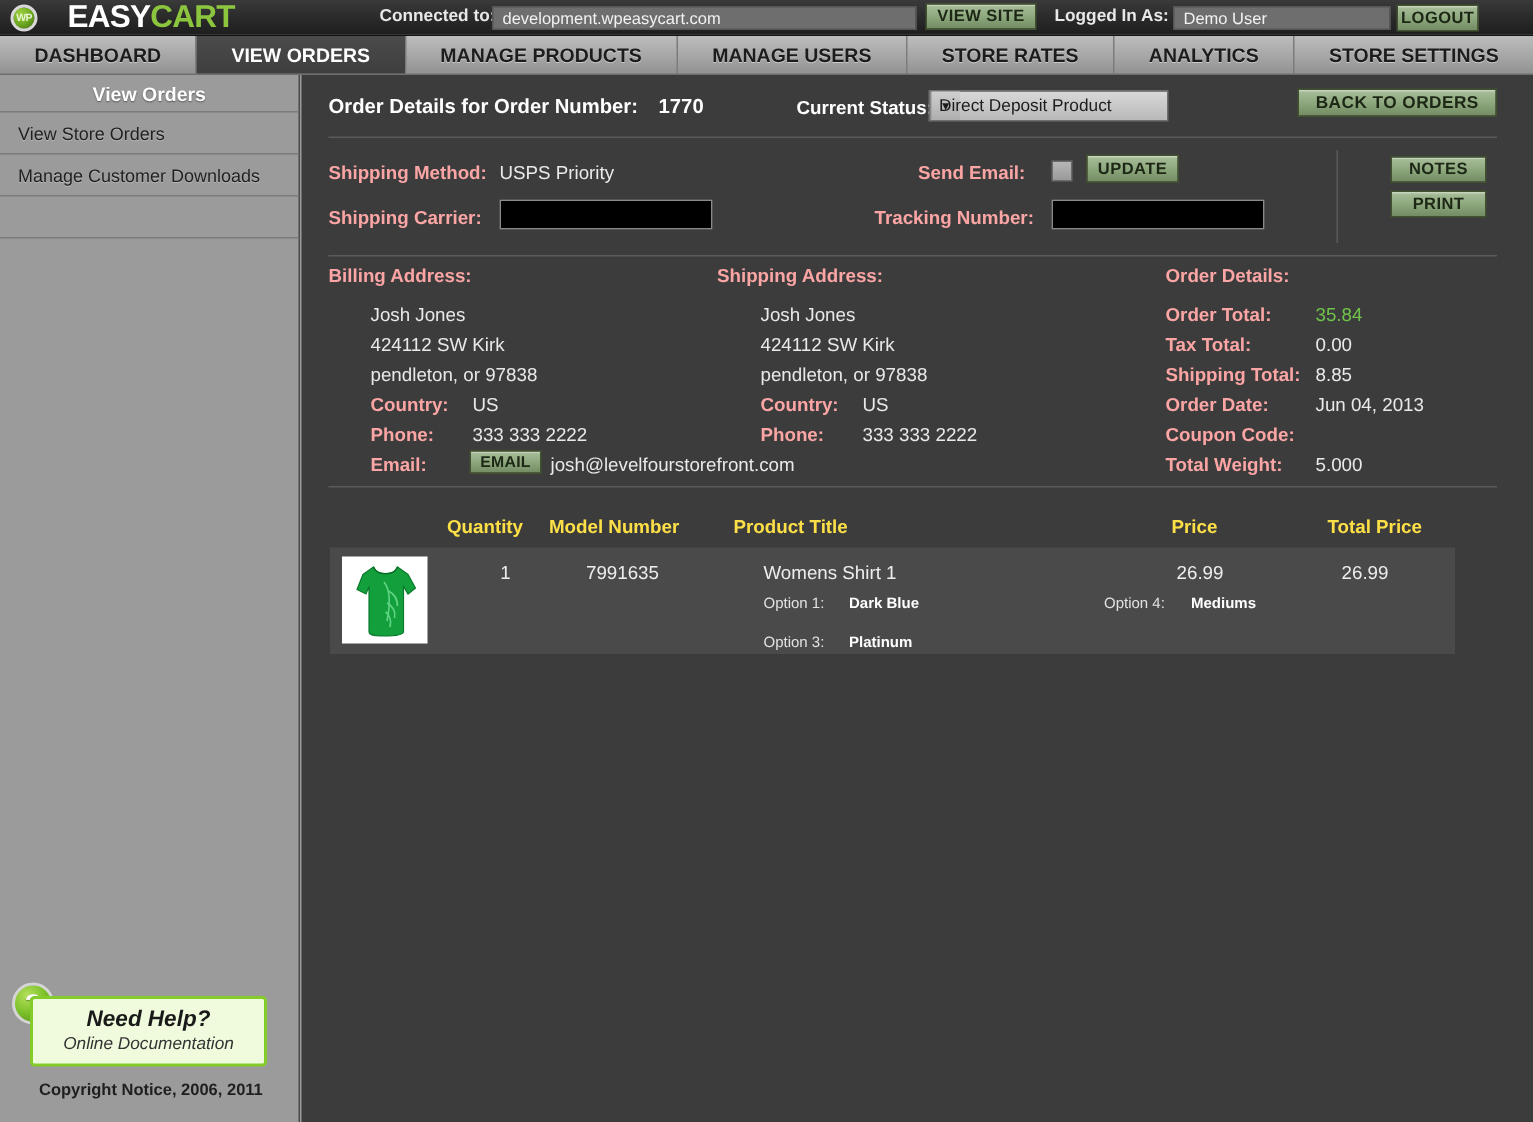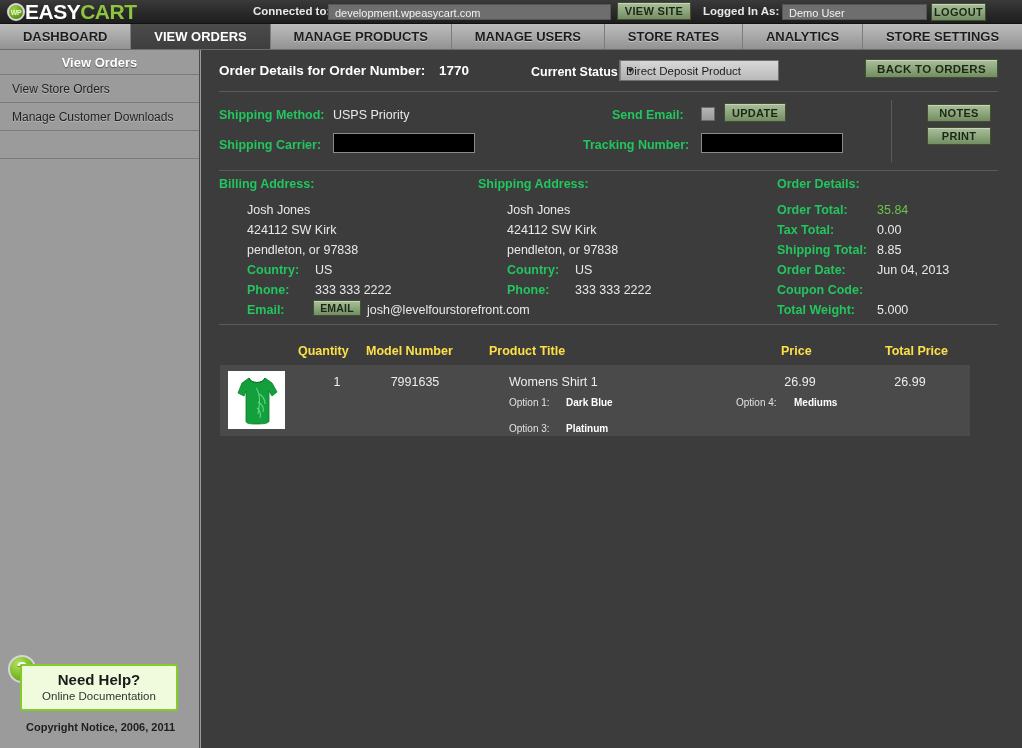--- a/index.html
+++ b/index.html
@@ -13,21 +13,21 @@
   #app { position: relative; width: 1022px; height: 748px; }
 
   
   .topbar {
     position: absolute; left: 0; top: 0; width: 1022px; height: 24px;
     background: linear-gradient(to bottom, #3a3a3a 0%, #2c2c2c 45%, #1e1e1e 100%);
     border-bottom: 1px solid #111;
   }
   .logo-wrap {
     position: absolute; left: 7px; top: 0px; height: 24px;
-    display: flex; align-items: center; gap: 0;
+    display: flex; align-items: center; gap: 20px;
   }
   .logo-badge {
     width: 18px; height: 18px; border-radius: 50%;
     background: radial-gradient(circle at 35% 30%, #9fd13f 0%, #6ba520 55%, #3f6a10 100%);
     border: 2px solid #d8d8d8;
     display: flex; align-items: center; justify-content: center;
     font-size: 7px; font-weight: bold; color: #e9f5d0; letter-spacing: -0.5px;
   }
   .logo-text { font-size: 21px; font-weight: bold; letter-spacing: -0.5px; line-height: 22px; }
   .logo-easy { color: #ffffff; }
@@ -100,20 +100,21 @@
     border-bottom: 1px solid #7b7b7b; cursor: pointer;
     text-shadow: 0 1px 0 rgba(255,255,255,.3);
   }
   .side-filler { border-bottom: 1px solid #7b7b7b; height: 28px; }
 
   .help-box {
     position: absolute; left: 20px; top: 664px; width: 158px; height: 47px;
     background: #f0fbdd; border: 2px solid #83cc2a; border-radius: 3px;
     display: flex; flex-direction: column; align-items: center; justify-content: center;
     cursor: pointer;
+    font-style: italic;
   }
   .help-title { font-size: 15px; font-weight: bold; color: #1a1a1a; line-height: 18px; }
   .help-sub { font-size: 11.5px; color: #333; line-height: 15px; }
   .help-q {
     position: absolute; left: 8px; top: 655px; width: 28px; height: 28px; border-radius: 50%;
     background: radial-gradient(circle at 35% 28%, #b5e15c 0%, #7cc02a 50%, #4f8c14 100%);
     border: 2px solid #d5d5d5;
     display: flex; align-items: center; justify-content: center;
     color: #ffffff; font-size: 18px; font-weight: bold;
     text-shadow: 0 1px 1px rgba(0,0,0,.4);
@@ -148,21 +149,21 @@
     width: 20px; height: 100%; border-left: 1px solid #8a8a8a;
     display: flex; align-items: center; justify-content: center;
     font-size: 8px; color: #1c1c1c;
     background: linear-gradient(to bottom, #cfcfcf 0%, #aeaeae 100%);
   }
   .back-orders { position: absolute; left: 664px; top: 9px; width: 133px; height: 19px; font-size: 11.5px; }
   .hr {
     position: absolute; left: 18px; width: 779px; height: 1px; background: #5a5a5a;
   }
 
-  .lbl { font-size: 12.5px; font-weight: bold; color: #22c55e; position: absolute; }
+  .lbl { font-size: 12.5px; font-weight: bold; color: #fca5a5; position: absolute; }
   .val { font-size: 12.5px; color: #e9e9e9; position: absolute; }
 
   .blackfield {
     position: absolute; background: #000000; border: 1px solid #8a8a8a;
   }
   .checkbox {
     position: absolute; width: 14px; height: 14px;
     background: linear-gradient(to bottom, #b6b6b6, #9a9a9a);
     border: 1px solid #6a6a6a; cursor: pointer;
   }

